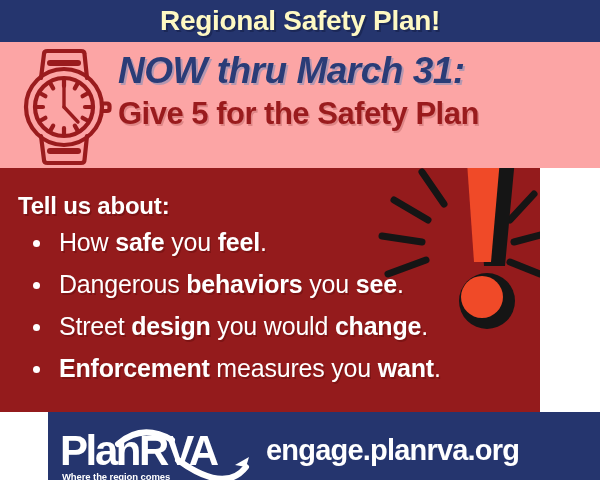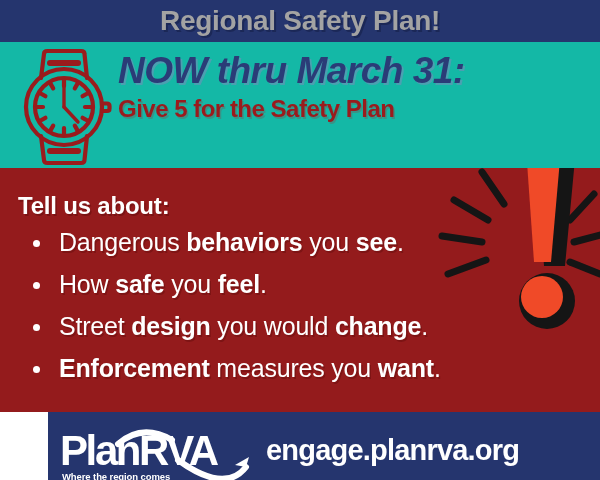--- a/index.html
+++ b/index.html
@@ -24,36 +24,36 @@
     left: 0;
     top: 0;
     width: 600px;
     height: 42px;
     background: #25356E;
     display: flex;
     align-items: center;
     justify-content: center;
   }
   .top-banner-title {
-    color: #a3a3a3;
+    color: #fef9c3;
     font-size: 28px;
     font-weight: bold;
     letter-spacing: -0.3px;
     text-shadow: 2px 2px 0 rgba(20,30,70,0.55);
     white-space: nowrap;
   }
 
   
   .mid-section {
     position: absolute;
     left: 0;
     top: 42px;
     width: 600px;
     height: 126px;
-    background: #14b8a6;
+    background: #fca5a5;
   }
   .watch-wrap {
     position: absolute;
     left: 8px;
     top: 6px;
     width: 112px;
     height: 118px;
   }
   .mid-text {
     position: absolute;
@@ -66,35 +66,35 @@
     font-size: 37px;
     font-weight: bold;
     font-style: italic;
     letter-spacing: -0.5px;
     line-height: 1.15;
     text-shadow: 2px 2px 0 rgba(120,140,185,0.55);
     white-space: nowrap;
   }
   .mid-line2 {
     color: #9A1B1D;
-    font-size: 24px;
+    font-size: 31px;
     font-weight: bold;
     letter-spacing: -0.5px;
     line-height: 1.2;
     margin-top: 2px;
     text-shadow: 1.5px 1.5px 0 rgba(150,60,60,0.30);
     white-space: nowrap;
   }
 
   
   .body-section {
     position: absolute;
     left: 0;
     top: 168px;
-    width: 600px;
+    width: 540px;
     height: 244px;
     background: #941B1C;
     overflow: hidden;
   }
   .bang-wrap {
     position: absolute;
     right: -4px;
     top: -6px;
     width: 170px;
     height: 180px;
@@ -257,25 +257,25 @@
 
         <circle cx="108" cy="135" r="21" fill="#F04A28"></circle>
       </svg>
     </div>
 
     <div class="tell-heading">Tell us about:</div>
 
     <ul class="bullets">
       <li>
         <span class="dot"></span>
-        <span class="rich"><span>Dangerous </span><b>behaviors</b><span> you </span><b>see</b><span>.</span></span>
+        <span class="rich"><span>How </span><b>safe</b><span> you </span><b>feel</b><span>.</span></span>
       </li>
       <li>
         <span class="dot"></span>
-        <span class="rich"><span>How </span><b>safe</b><span> you </span><b>feel</b><span>.</span></span>
+        <span class="rich"><span>Dangerous </span><b>behaviors</b><span> you </span><b>see</b><span>.</span></span>
       </li>
       <li>
         <span class="dot"></span>
         <span class="rich"><span>Street </span><b>design</b><span> you would </span><b>change</b><span>.</span></span>
       </li>
       <li>
         <span class="dot"></span>
         <span class="rich"><b>Enforcement</b><span> measures you </span><b>want</b><span>.</span></span>
       </li>
     </ul>

